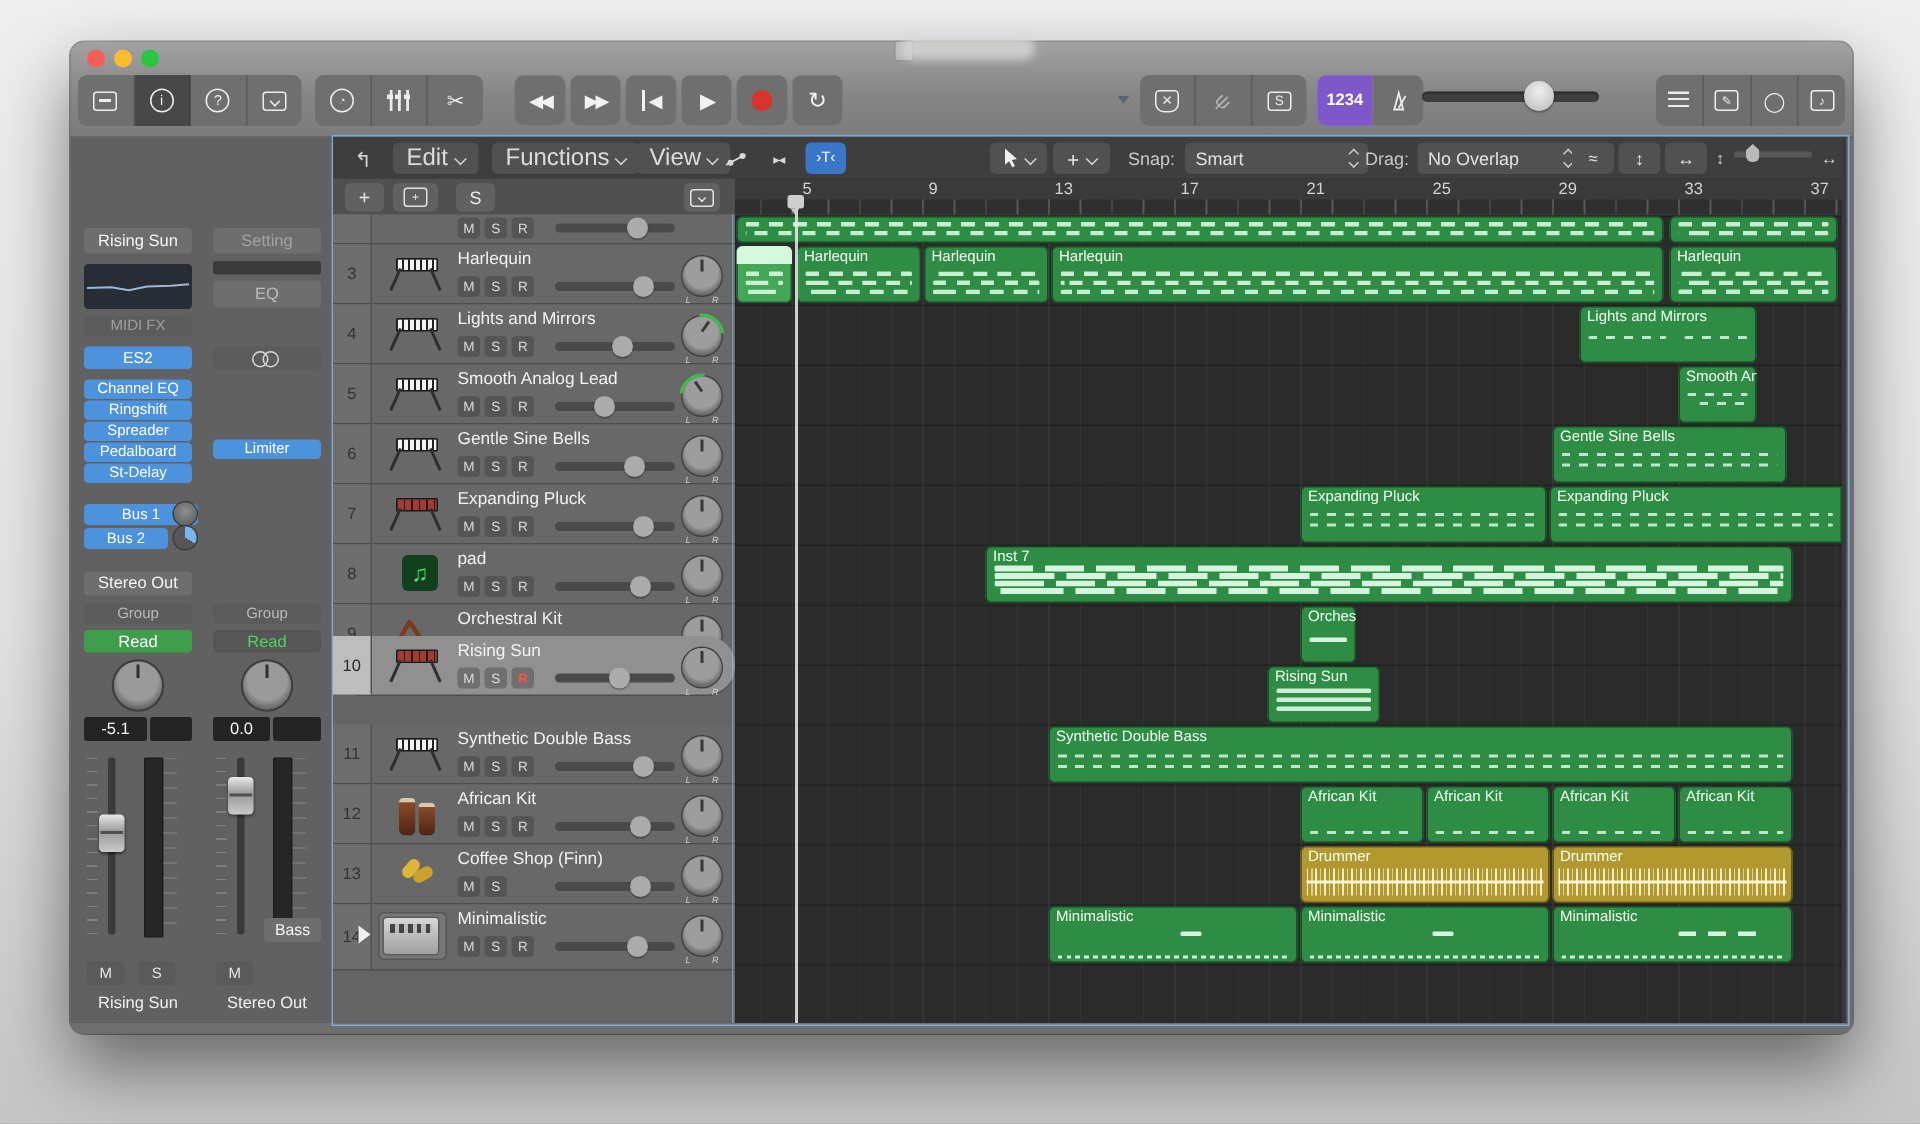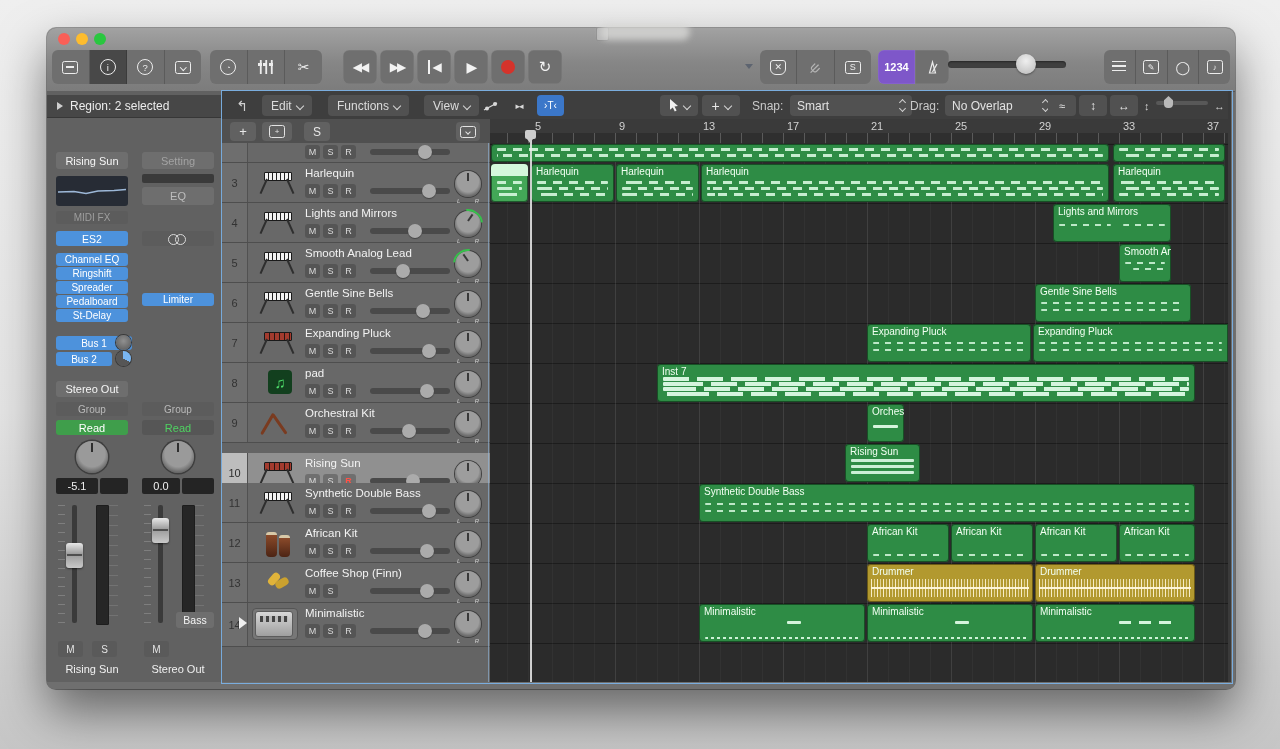--- a/index.html
+++ b/index.html
@@ -24,21 +24,21 @@
   .rec-dot{width:14px;height:14px;border-radius:50%;background:#d5332b;}
   .lcd{position:absolute;left:534px;top:48px;width:208px;height:38px;background:#1b2330;border-radius:5px;border:1px solid #10151f;color:#ccd7e8;display:flex;align-items:baseline;justify-content:center;padding-top:4px;box-sizing:border-box;}
   .lcd .big{font-size:27px;font-weight:200;letter-spacing:1px;font-family:"DejaVu Sans",sans-serif;}
   .lcd .small{font-size:19px;letter-spacing:1px;font-family:"DejaVu Sans",sans-serif;}
   .lcd-chev{position:absolute;left:745px;top:64px;width:0;height:0;border-left:4px solid transparent;border-right:4px solid transparent;border-top:5px solid #5d6470;}
   .purple{background:#7e57c9 !important;color:#fff !important;font-size:11px;font-weight:bold;letter-spacing:0;}
   .volslider{position:absolute;left:948px;top:61px;width:118px;height:7px;border-radius:4px;background:#3f3f3f;box-shadow:inset 0 1px 2px rgba(0,0,0,.4);}
   .volslider i{position:absolute;top:-7px;width:20px;height:20px;border-radius:50%;background:radial-gradient(circle at 50% 35%,#efefef,#b9b9b9);box-shadow:0 1px 2px rgba(0,0,0,.4);}
   
   .ctrlbar{position:absolute;left:222px;top:91px;width:1008px;height:28px;background:#3e3e3e;border-bottom:1px solid #2c2c2c;}
-  .cbtn{position:absolute;top:95px;height:21px;border-radius:4px;color:#dcdcdc;font-size:12px;display:flex;align-items:center;justify-content:center;gap:5px;}
+  .cbtn{position:absolute;top:95px;height:21px;border-radius:4px;color:#dcdcdc;font-size:16px;display:flex;align-items:center;justify-content:center;gap:5px;}
   .cbtn.menu{background:#515151;padding:0 9px;}
   .cbtn.blue{background:#3b77c9;color:#fff;}
   .cdd{position:absolute;top:95px;height:21px;background:#515151;border-radius:4px;color:#e2e2e2;font-size:12px;display:flex;align-items:center;padding:0 7px;justify-content:space-between;}
   .ddarrows{display:inline-flex;flex-direction:column;gap:1px;margin-left:8px;}
   .ddarrows i{width:4px;height:4px;border-right:1.3px solid #cfcfcf;border-bottom:1.3px solid #cfcfcf;}
   .ddarrows i.up{transform:rotate(-135deg);}
   .ddarrows i.dn{transform:rotate(45deg);}
   .clabel{position:absolute;top:95px;height:21px;display:flex;align-items:center;color:#c9c9c9;font-size:12px;}
   .zslider{position:absolute;top:101px;width:52px;height:4px;background:#585858;border-radius:2px;}
   .zslider i{position:absolute;top:-5px;width:9px;height:12px;background:#b9b9b9;border-radius:2px 2px 4px 4px;clip-path:polygon(0 35%,50% 0,100% 35%,100% 100%,0 100%);}
@@ -249,24 +249,20 @@
         <span style="font-size:13px;">◯</span>
       </div>
     <div class="seg" style="width:31px;">
         <span class="boxic" style="height:12px;">
           <span style="font-size:8px;">♪</span>
         </span>
       </div>
   </div>
 
   <div class="inspector"></div>
-  <div class="ihdr" style="top:95px;">
-      <span class="tri"></span>
-      <span>Region: 2 selected</span>
-    </div>
 
   <div class="slot btn" style="left:56px;top:152px;width:72px;height:17px;">Rising Sun</div>
   <div class="eqthumb">
     <svg width="72" height="30" viewBox="0 0 72 30">
         <polyline points="2,16 18,15.5 30,17.5 42,15 58,14.5 70,13.5" fill="none" stroke="#9db8d8" stroke-width="1.4"></polyline>
       </svg>
   </div>
   <div class="slot gray" style="left:56px;top:211px;width:72px;height:13px;color:#9e9e9e;">MIDI FX</div>
   <div class="slot blue" style="left:56px;top:231px;width:72px;height:15px;font-size:10.5px;">ES2</div>
   <div class="slot blue" style="left:56px;top:253px;width:72px;height:12.5px;">Channel EQ</div>
@@ -589,21 +585,21 @@
         <i style="left:32px;"></i>
       </div>
     <div class="pan">
         <span class="needle"></span>
         <span class="lr">
           <i>L</i>
           <i>R</i>
         </span>
       </div>
   </div>
-  <div class="trow selected" style="top:453px;">
+  <div class="trow selected" style="top:424px;border-radius:19px;">
     <div class="tnum">10</div>
     <div class="ticon kb red">
         <i class="keys"></i>
         <i class="leg1"></i>
         <i class="leg2"></i>
       </div>
     <div class="tname">Rising Sun</div>
     <div class="msr">
         <b>M</b>
         <b>S</b>

